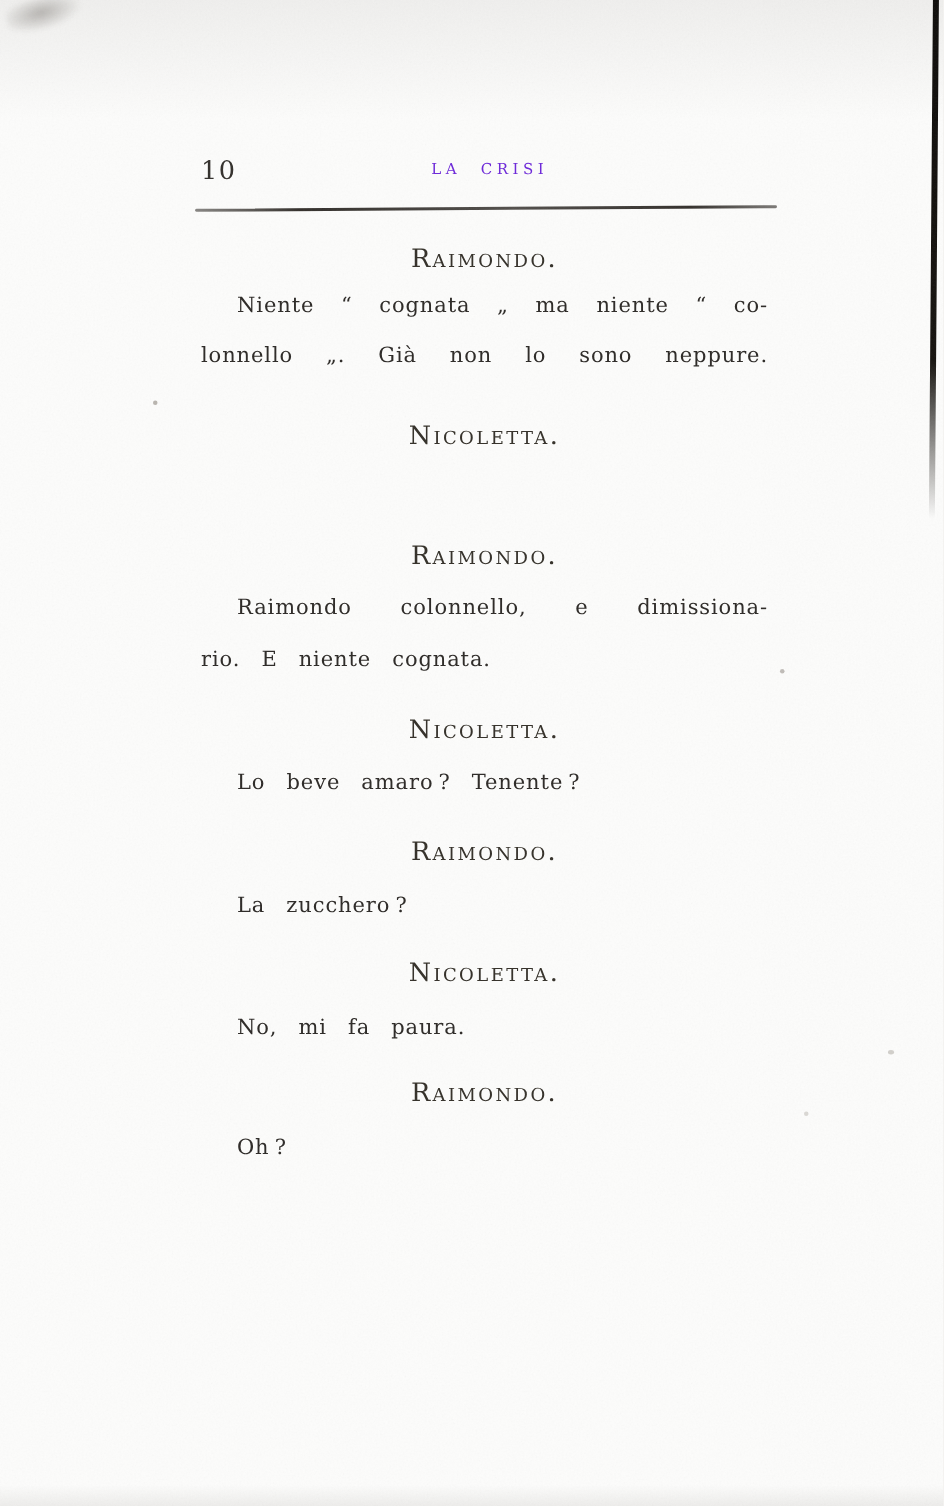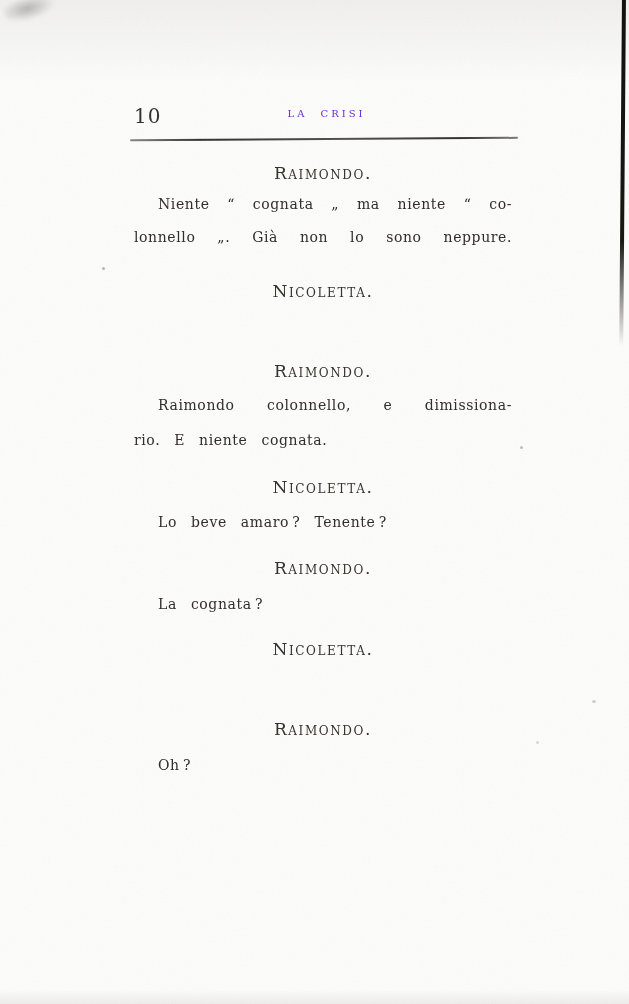--- a/index.html
+++ b/index.html
@@ -43,21 +43,21 @@
   }
   .speck { position: absolute; border-radius: 50%; background: #a8a39c; }
   .speck.s1 { left: 102px; top: 267px; width: 3px; height: 3px; opacity: .8; }
   .speck.s2 { left: 520px; top: 446px; width: 3px; height: 3px; opacity: .7; }
   .speck.s3 { left: 592px; top: 700px; width: 4px; height: 3px; opacity: .5; }
   .speck.s4 { left: 536px; top: 741px; width: 3px; height: 3px; opacity: .4; }
 
   
   .page-number {
     position: absolute; left: 134px; top: 104px;
-    font-size: 20px; letter-spacing: 1px; color: #33302c;
+    font-size: 17px; letter-spacing: 1px; color: #33302c;
   }
   .running-title {
     position: absolute; left: 134px; top: 108px; width: 385px;
     text-align: center;
     font-size: 10px; letter-spacing: 3px; word-spacing: 7px;
     color: #6d28d9;
   }
   .header-rule {
     position: absolute; left: 130px; top: 138px; width: 388px; height: 2px;
     background: linear-gradient(to right, rgba(40,36,32,0.55), rgba(40,36,32,0.95) 18%, rgba(40,36,32,0.8) 55%, rgba(40,36,32,0.95) 85%, rgba(40,36,32,0.6));
@@ -117,23 +117,24 @@
     <div class="speaker" style="top:281px">Nicoletta.</div>
 
     <div class="speaker" style="top:361px">Raimondo.</div>
     <div class="bline justify indent" style="top:392px">Raimondo colonnello, e dimissiona-</div>
     <div class="bline" style="top:427px">rio. E niente cognata.</div>
 
     <div class="speaker" style="top:477px">Nicoletta.</div>
     <div class="bline indent" style="top:509px">Lo beve amaro ? Tenente ?</div>
 
     <div class="speaker" style="top:558px">Raimondo.</div>
-    <div class="bline indent" style="top:591px">La cognata ?</div>
+    <div class="bline indent" style="top:591px">La zucchero ?</div>
 
     <div class="speaker" style="top:639px">Nicoletta.</div>
+    <div class="bline indent" style="top:672px">No, mi fa paura.</div>
 
     <div class="speaker" style="top:719px">Raimondo.</div>
     <div class="bline indent" style="top:752px">Oh ?</div>
   </div>
 
   <svg class="noise-overlay" width="629" height="1004" xmlns="http://www.w3.org/2000/svg">
     <filter id="grain">
       <feTurbulence type="fractalNoise" baseFrequency="0.8" numOctaves="3" seed="11"></feTurbulence>
       <feColorMatrix type="saturate" values="0"></feColorMatrix>
       <feComponentTransfer>

